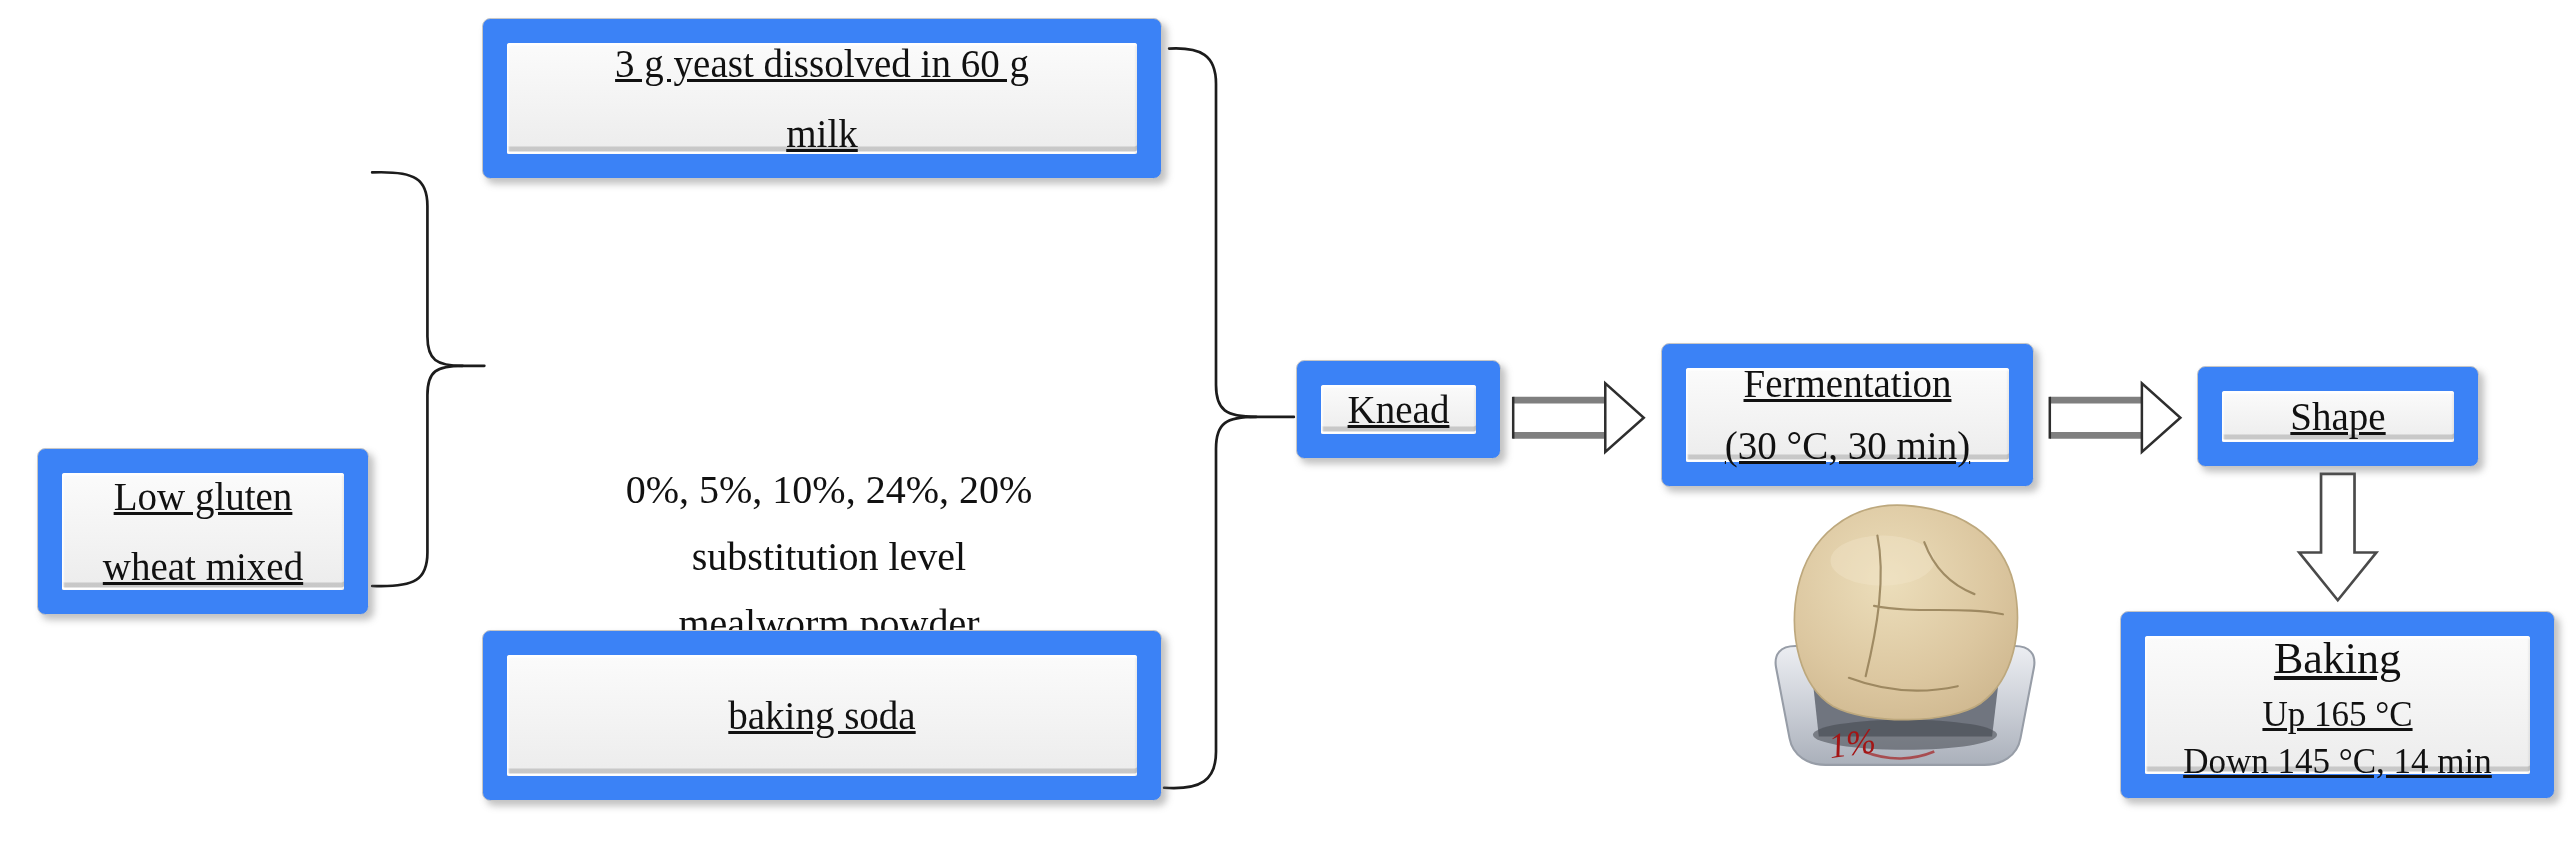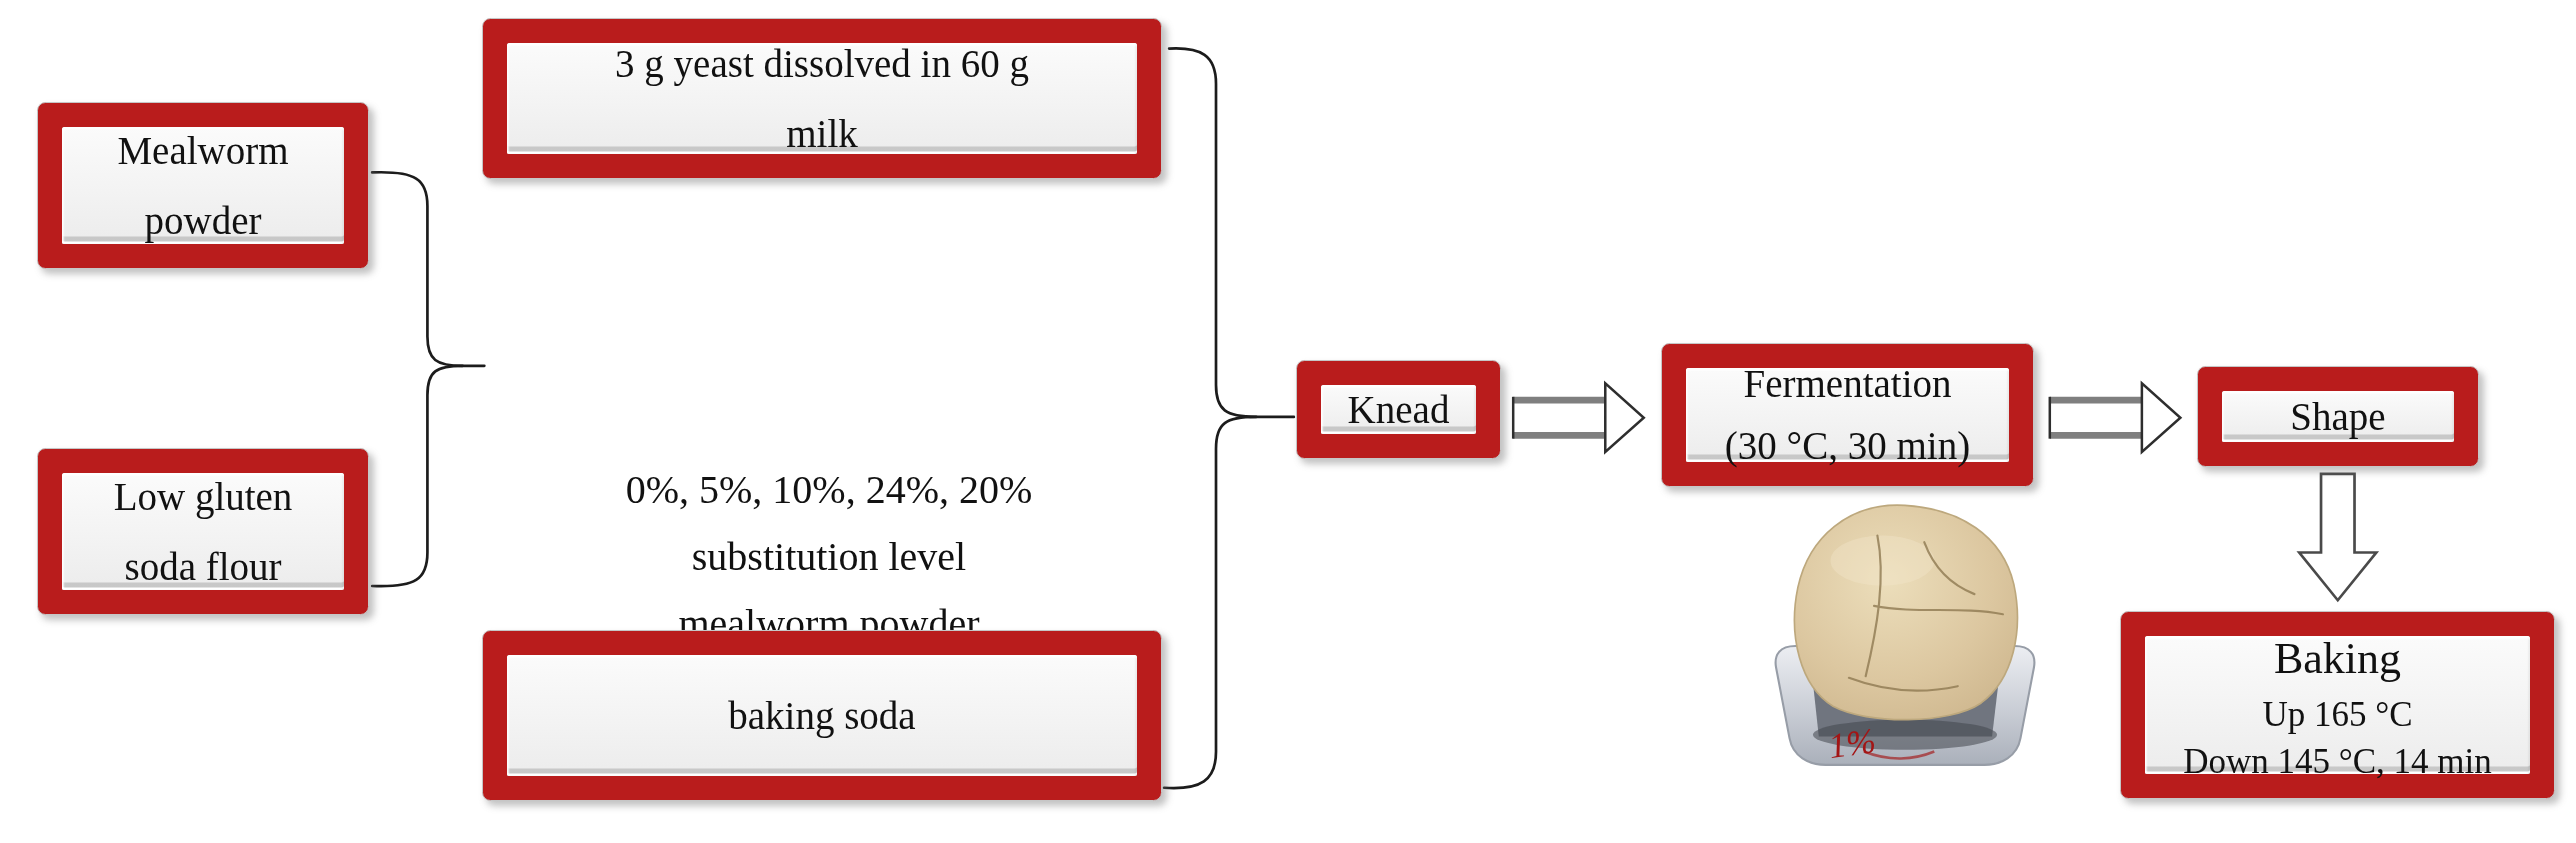--- a/index.html
+++ b/index.html
@@ -5,25 +5,26 @@
   html,body { margin:0; padding:0; background:#ffffff; }
   #canvas {
     position:relative; width:2576px; height:843px;
     background:#ffffff; overflow:hidden;
     font-family:"Liberation Serif","DejaVu Serif",serif;
     color:#111111;
   }
   
   .node {
     position:absolute; box-sizing:border-box;
-    background:#b91c1c;
+    background:#3b82f6;
     border:0.8px solid #c6c6c6;
     border-radius:8.4px;
     padding:24px;
     box-shadow:4.2px 5px 7.5px rgba(110,110,110,0.42);
+    text-decoration:underline;
   }
   .node-inner {
     width:100%; height:100%; box-sizing:border-box;
     border-radius:2.5px;
     background:linear-gradient(180deg,#fbfbfb 0%,#f3f3f3 55%,#ececec 100%);
     box-shadow:
       inset 1.7px 2.5px 1.7px #ffffff,
       inset -1.7px 0 1.7px rgba(0,0,0,0.06),
       inset 0 -2.5px 0 #ffffff,
       inset 0 -7.5px 0 rgba(170,170,170,0.55),
@@ -69,31 +70,25 @@
       <line x1="2448" y1="520" x2="2562" y2="520" stroke="#7f7f7f" stroke-width="8"></line>
       <line x1="2448" y1="474" x2="2448" y2="524" stroke="#2e2e2e" stroke-width="3"></line>
       <polygon points="2558,478 2558,458 2604,499 2558,540 2558,520" fill="#ffffff" stroke="#2e2e2e" stroke-width="3"></polygon>
     </g>
 
     <g>
       <polygon points="2772,566 2812,566 2812,660 2838,660 2792,717 2746,660 2772,660" fill="#ffffff" stroke="#4a4a4a" stroke-width="3.2"></polygon>
     </g>
   </svg>
 
-  <div class="node" style="left:37px; top:102px; width:332px; height:167px;">
-    <div class="node-inner">
-      <div class="line">Mealworm</div>
-      <div class="line">powder</div>
-    </div>
-  </div>
 
   <div class="node" style="left:37px; top:448px; width:332px; height:167px;">
     <div class="node-inner">
       <div class="line">Low gluten</div>
-      <div class="line">soda flour</div>
+      <div class="line">wheat mixed</div>
     </div>
   </div>
 
   <div class="node" style="left:482px; top:18.4px; width:680px; height:161px;">
     <div class="node-inner">
       <div class="line">3 g yeast dissolved in 60 g</div>
       <div class="line">milk</div>
     </div>
   </div>
 

